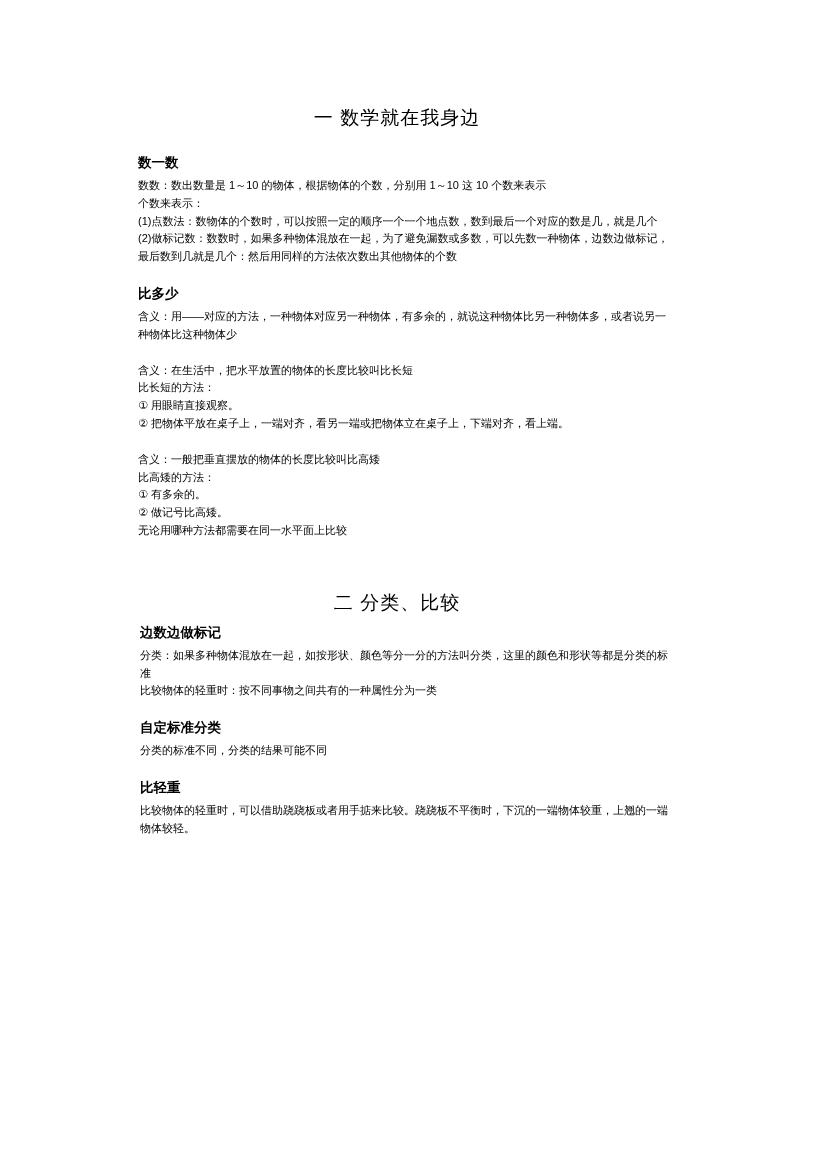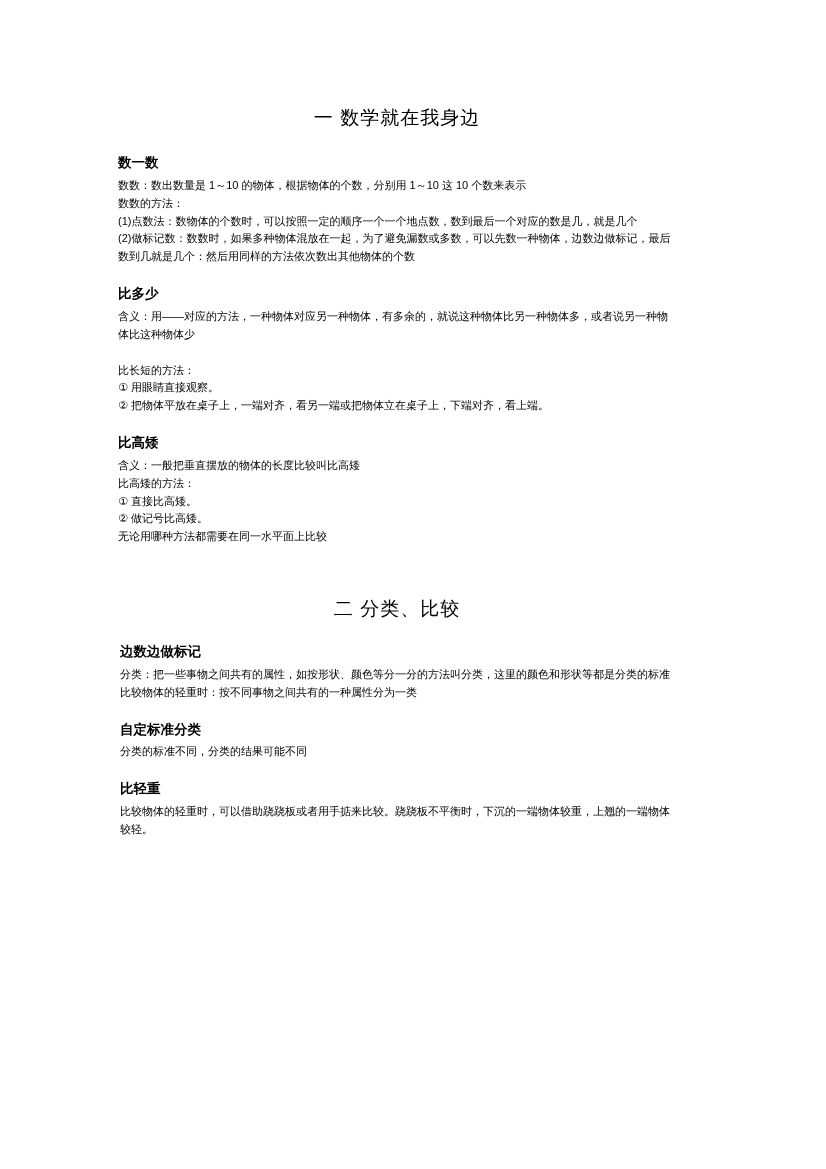--- a/index.html
+++ b/index.html
@@ -23,24 +23,25 @@
   }
   h1.chapter-title {
     font-size: 19px;
     font-weight: normal;
     text-align: center;
     margin: 0 0 22px 0;
     letter-spacing: 1px;
   }
   h1.chapter-title.second {
     margin-top: 50px;
-    margin-bottom: 20px;
+    margin-bottom: 7px;
   }
   .section {
     margin-bottom: 18px;
+    margin-left: 20px;
   }
   .section-heading {
     font-size: 13.5px;
     font-weight: bold;
     margin: 0 0 3px 0;
     line-height: 1.55;
   }
   .para {
     font-size: 11px;
     line-height: 1.62;
@@ -56,52 +57,52 @@
 <body>
 
 <div class="page">
 
   <div class="chapter chapter-one">
     <h1 class="chapter-title">一 数学就在我身边</h1>
 
     <div class="section">
       <p class="section-heading">数一数</p>
       <p class="para">数数：数出数量是 1～10 的物体，根据物体的个数，分别用 1～10 这 10 个数来表示</p>
-      <p class="para">数数的方法：</p>
+      <p class="para">个数来表示：</p>
       <p class="para">(1)点数法：数物体的个数时，可以按照一定的顺序一个一个地点数，数到最后一个对应的数是几，就是几个</p>
       <p class="para">(2)做标记数：数数时，如果多种物体混放在一起，为了避免漏数或多数，可以先数一种物体，边数边做标记，最后数到几就是几个：然后用同样的方法依次数出其他物体的个数</p>
     </div>
 
     <div class="section">
       <p class="section-heading">比多少</p>
       <p class="para">含义：用——对应的方法，一种物体对应另一种物体，有多余的，就说这种物体比另一种物体多，或者说另一种物体比这种物体少</p>
     </div>
 
     <div class="section">
+      <p class="para">含义：在生活中，把水平放置的物体的长度比较叫比长短</p>
       <p class="para">比长短的方法：</p>
       <p class="para">① 用眼睛直接观察。</p>
       <p class="para">② 把物体平放在桌子上，一端对齐，看另一端或把物体立在桌子上，下端对齐，看上端。</p>
     </div>
 
     <div class="section">
-      <p class="section-heading">比高矮</p>
       <p class="para">含义：一般把垂直摆放的物体的长度比较叫比高矮</p>
       <p class="para">比高矮的方法：</p>
-      <p class="para">① 直接比高矮。</p>
+      <p class="para">① 有多余的。</p>
       <p class="para">② 做记号比高矮。</p>
       <p class="para">无论用哪种方法都需要在同一水平面上比较</p>
     </div>
   </div>
 
   <div class="chapter chapter-two">
     <h1 class="chapter-title second">二 分类、比较</h1>
 
     <div class="section">
       <p class="section-heading">边数边做标记</p>
-      <p class="para">分类：把一些事物之间共有的属性，如按形状、颜色等分一分的方法叫分类，这里的颜色和形状等都是分类的标准</p>
+      <p class="para">分类：如果多种物体混放在一起，如按形状、颜色等分一分的方法叫分类，这里的颜色和形状等都是分类的标准</p>
       <p class="para">比较物体的轻重时：按不同事物之间共有的一种属性分为一类</p>
     </div>
 
     <div class="section">
       <p class="section-heading">自定标准分类</p>
       <p class="para">分类的标准不同，分类的结果可能不同</p>
     </div>
 
     <div class="section">
       <p class="section-heading">比轻重</p>

